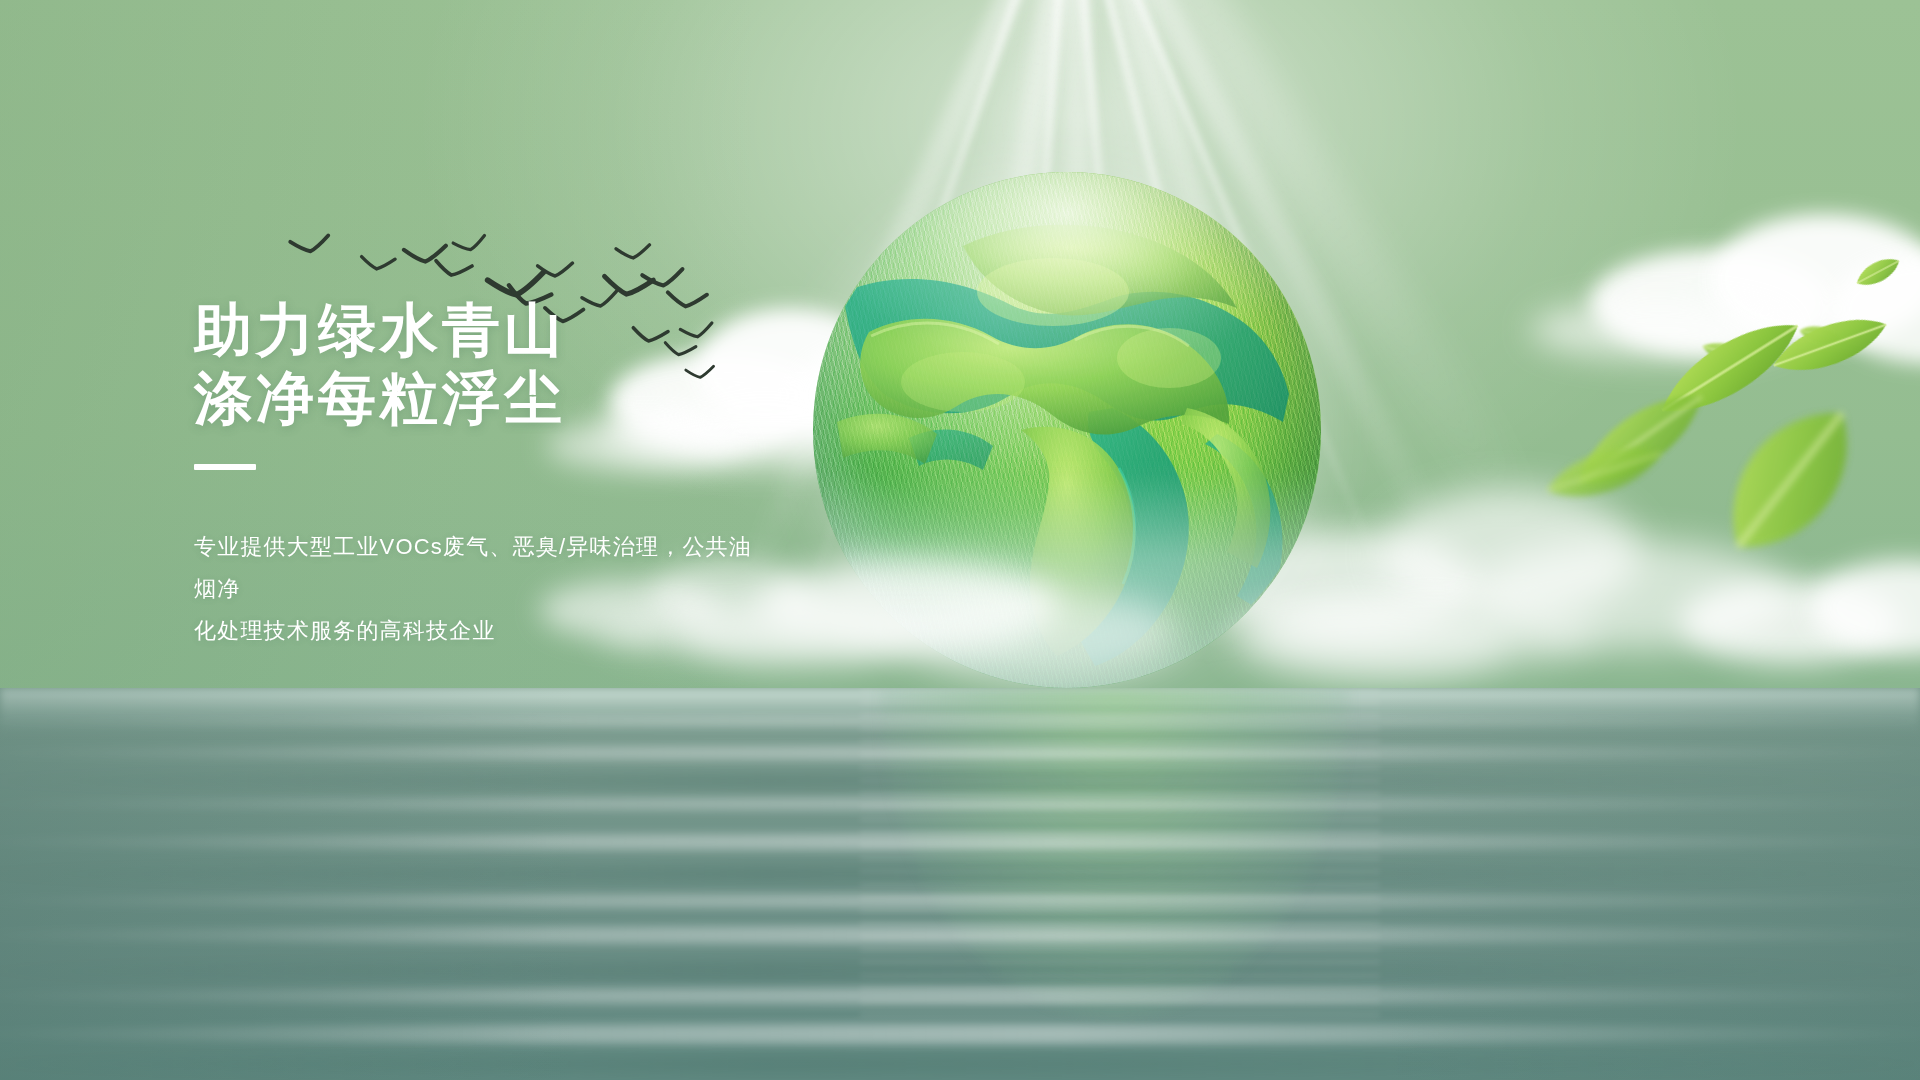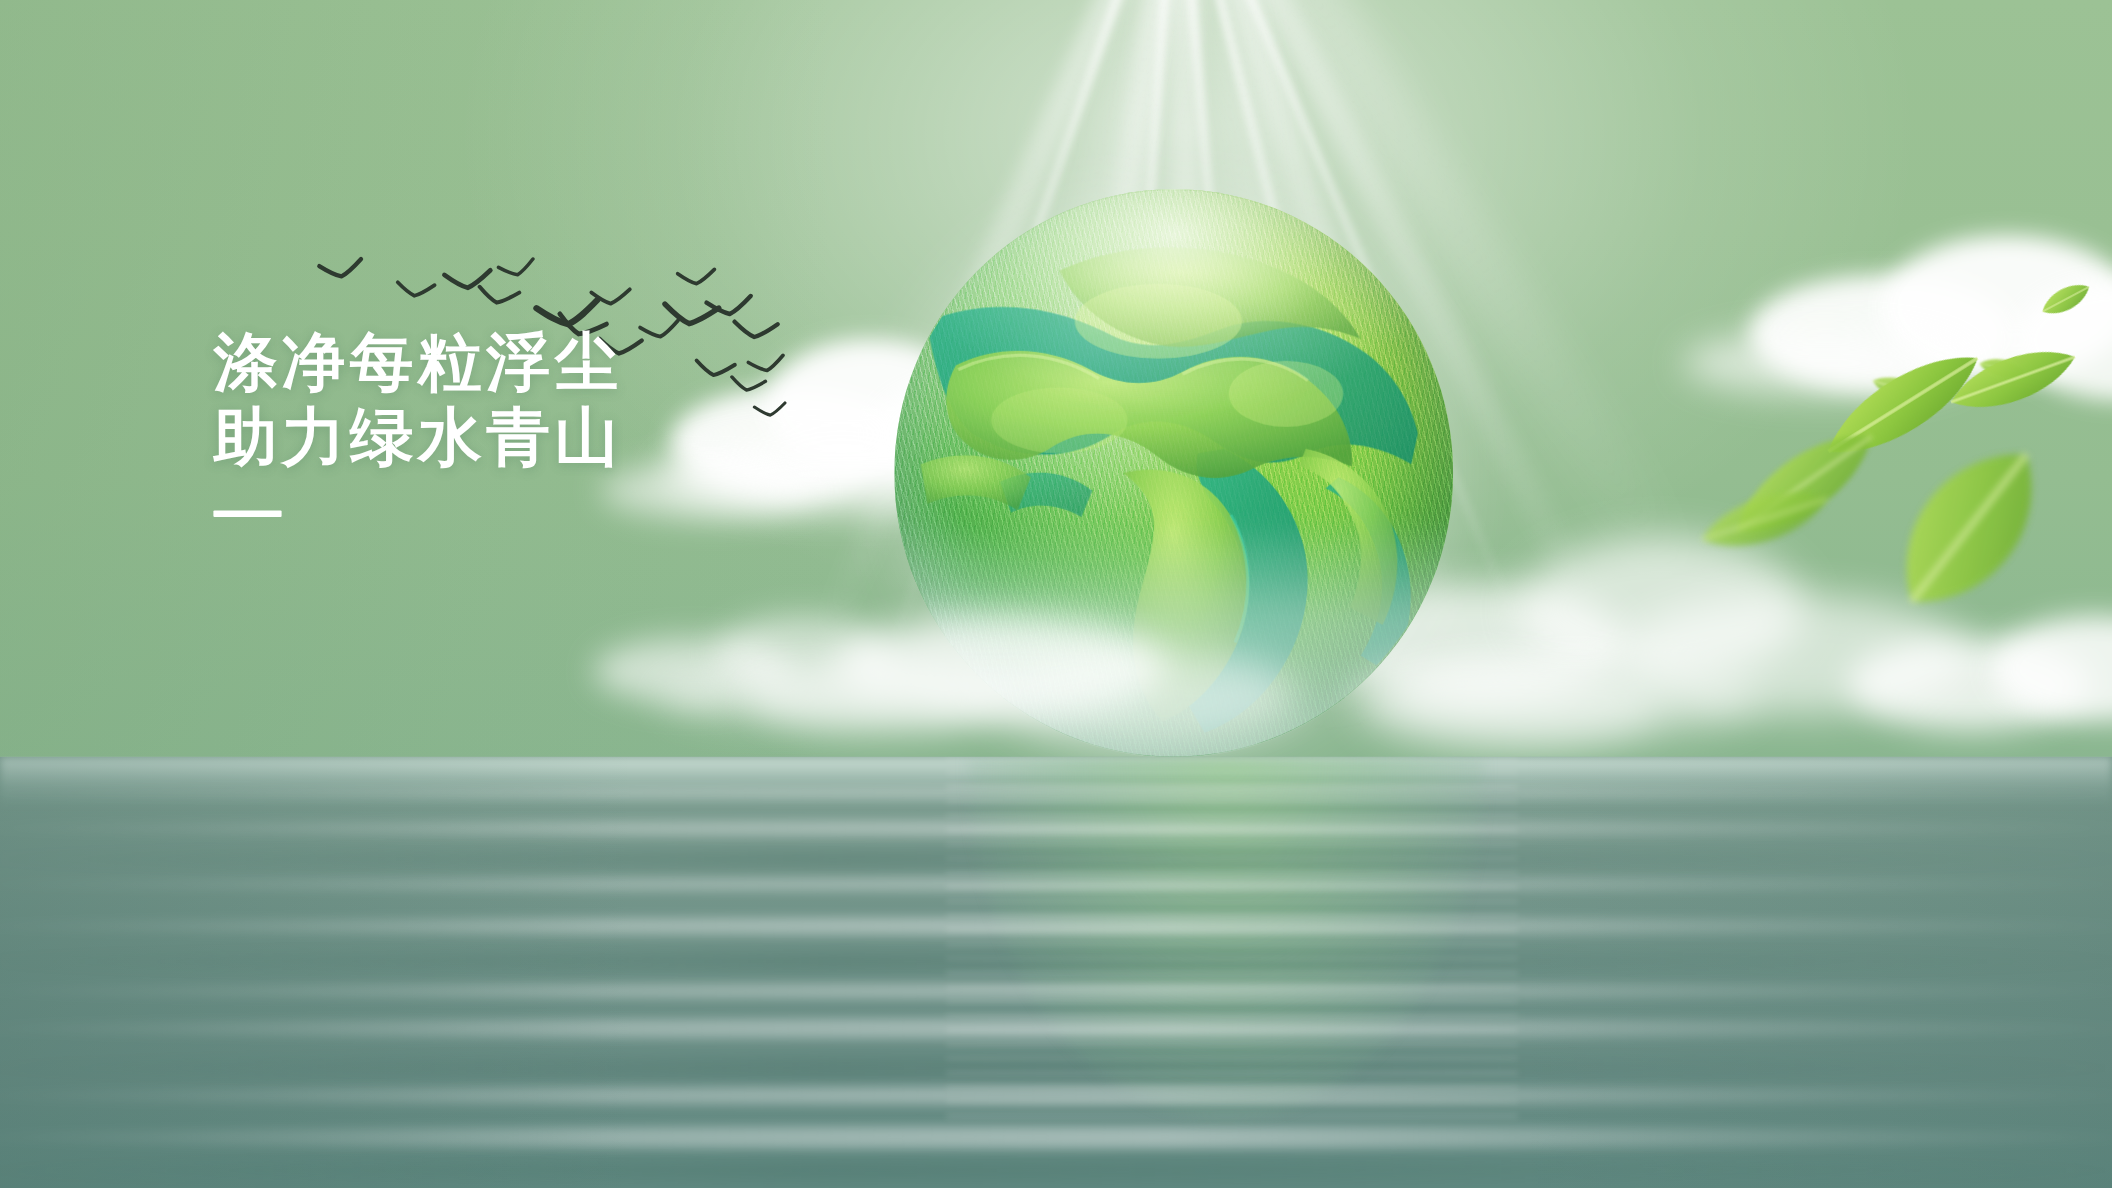--- a/index.html
+++ b/index.html
@@ -366,18 +366,22 @@
     <div class="wstreak" style="top:206px; height:14px; opacity:.52;"></div>
     <div class="wstreak" style="top:238px; height:18px; opacity:.58;"></div>
     <div class="wdark" style="top:272px; height:22px; opacity:.48;"></div>
     <div class="wstreak" style="top:300px; height:16px; opacity:.55;"></div>
     <div class="wstreak" style="top:336px; height:20px; opacity:.60;"></div>
     <div class="wdark" style="top:366px; height:20px; opacity:.42;"></div>
     <div class="water-vignette"></div>
   </div>
 
   <div class="copy">
+    <div class="headline">助力绿水青山</div>
     <div class="headline">涤净每粒浮尘</div>
-    <div class="headline">助力绿水青山</div>
     <div class="rule"></div>
+    <div class="subcopy">
+      <span>专业提供大型工业VOCs废气、恶臭/异味治理，公共油烟净</span><br>
+      <span>化处理技术服务的高科技企业</span>
+    </div>
   </div>
 
 </div>
 
 </body></html>

